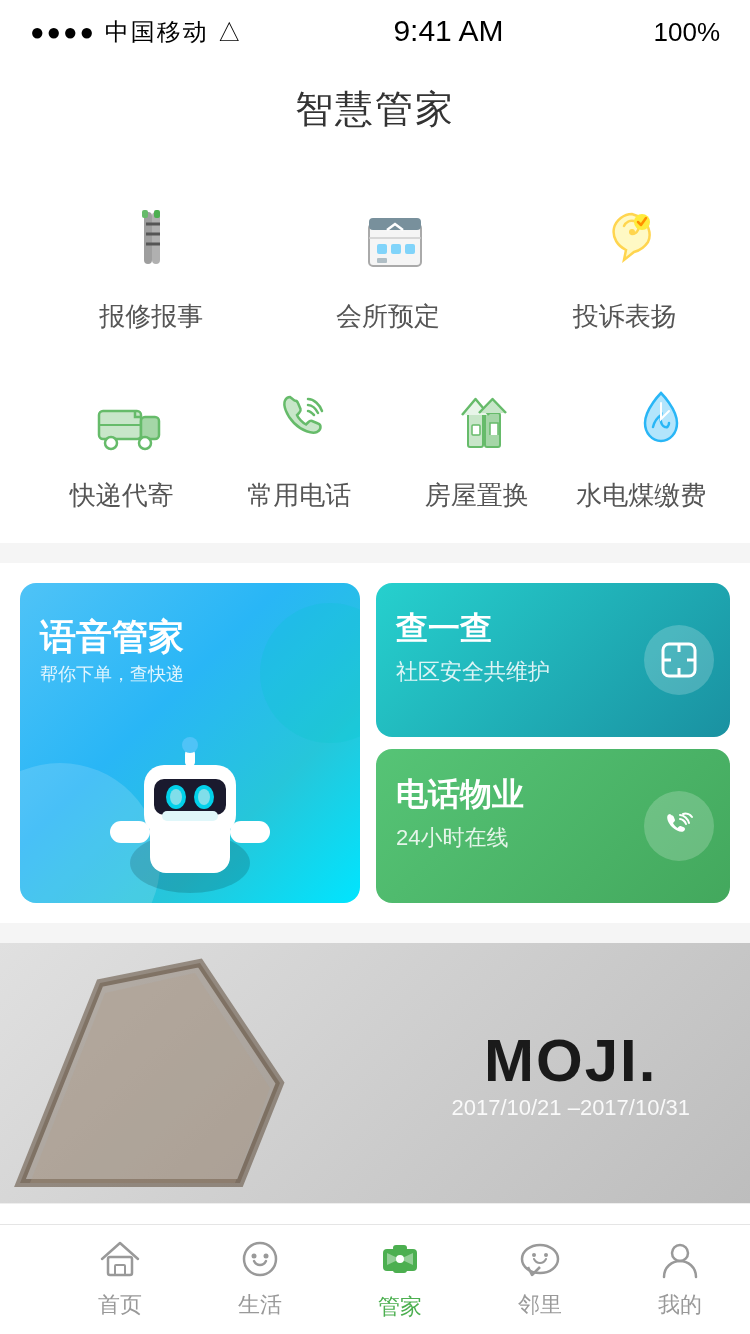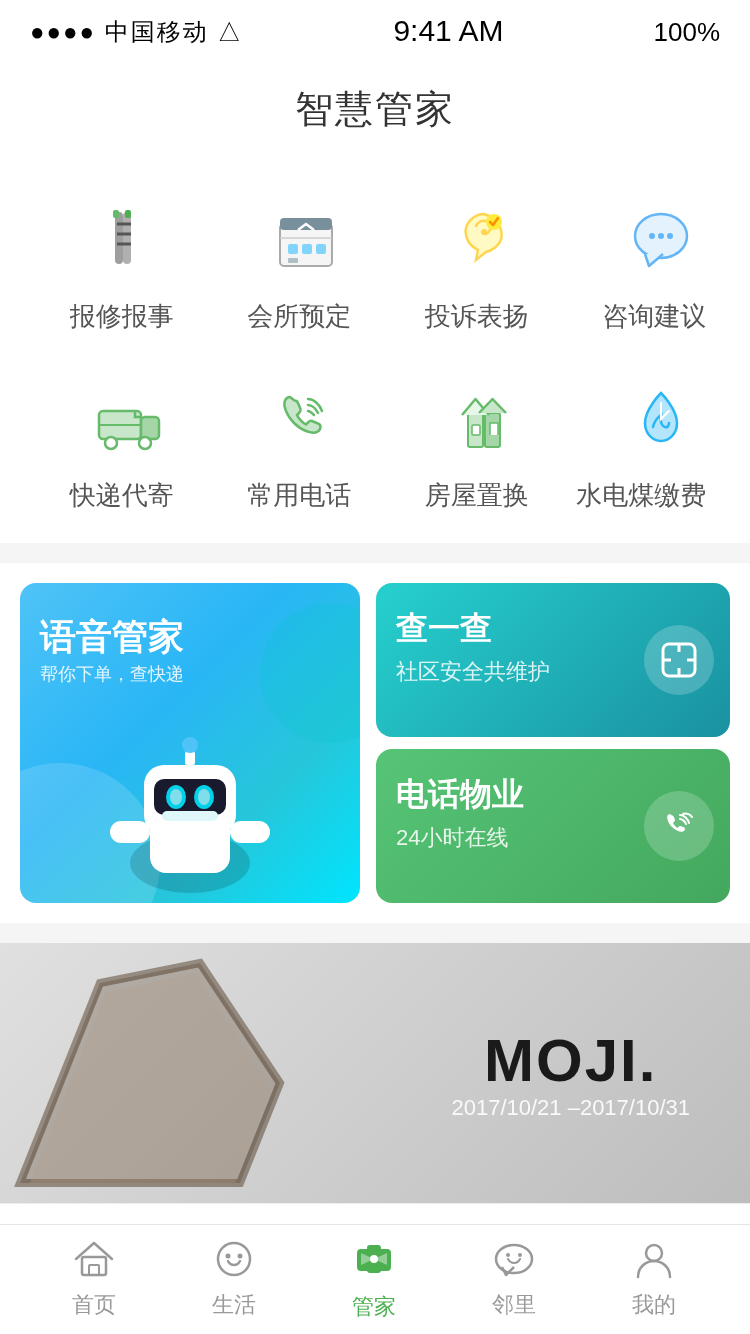--- a/index.html
+++ b/index.html
@@ -237,22 +237,21 @@
     .bottom-nav {
       position: fixed;
       bottom: 0;
       left: 0;
       width: 750px;
       height: 110px;
       background: #fff;
       border-top: 1px solid #e5e5e5;
       display: flex;
       align-items: center;
-      justify-content: flex-start;
-      padding-left: 24px;
+      justify-content: flex-end;
     }
     .nav-item {
       display: flex;
       flex-direction: column;
       align-items: center;
       cursor: pointer;
       width: 140px;
     }
     .nav-icon {
       font-size: 44px;
@@ -324,32 +323,20 @@
           <path d="M36 10 C28 10 20 16 18 24 C16 34 22 42 30 46 L28 56 L38 48 C42 47 48 44 52 38 C56 30 52 18 44 13 Z" fill="#fff9c4" stroke="#ffd54f" stroke-width="2.5"></path>
           <circle cx="36" cy="28" r="3" fill="#ffd54f"></circle>
           <path d="M28 22 C30 18 34 16 38 17 C42 18 44 22 42 26 C40 30 36 30 36 30" stroke="#ffd54f" stroke-width="2.5" fill="none" stroke-linecap="round"></path>
           <ellipse cx="46" cy="18" rx="8" ry="8" fill="#ffeb3b"></ellipse>
           <path d="M42 18 L45 21 L50 14" stroke="#ff8f00" stroke-width="2.5" fill="none" stroke-linecap="round" stroke-linejoin="round"></path>
         </svg>
       </div>
       <span class="grid-label">投诉表扬</span>
     </div>
 
-    <div class="grid-item">
-      <div class="grid-icon">
-        <svg class="icon-svg" viewBox="0 0 72 72" fill="none" xmlns="http://www.w3.org/2000/svg">
-          <ellipse cx="36" cy="32" rx="26" ry="22" fill="#e3f2fd" stroke="#64b5f6" stroke-width="2.5"></ellipse>
-          <path d="M20 50 L24 62 L38 50" fill="#e3f2fd" stroke="#64b5f6" stroke-width="2.5" stroke-linejoin="round"></path>
-          <circle cx="27" cy="32" r="3" fill="#64b5f6"></circle>
-          <circle cx="36" cy="32" r="3" fill="#64b5f6"></circle>
-          <circle cx="45" cy="32" r="3" fill="#64b5f6"></circle>
-        </svg>
-      </div>
-      <span class="grid-label">咨询建议</span>
-    </div>
   </div>
 
   <div class="grid-row">
 
     <div class="grid-item">
       <div class="grid-icon">
         <svg class="icon-svg" viewBox="0 0 72 72" fill="none" xmlns="http://www.w3.org/2000/svg">
           <rect x="6" y="28" width="42" height="28" rx="4" fill="#c8e6c9" stroke="#66bb6a" stroke-width="2.5"></rect>
           <rect x="48" y="34" width="18" height="22" rx="4" fill="#a5d6a7" stroke="#66bb6a" stroke-width="2.5"></rect>
           <circle cx="18" cy="60" r="6" fill="#fff" stroke="#66bb6a" stroke-width="2.5"></circle>

